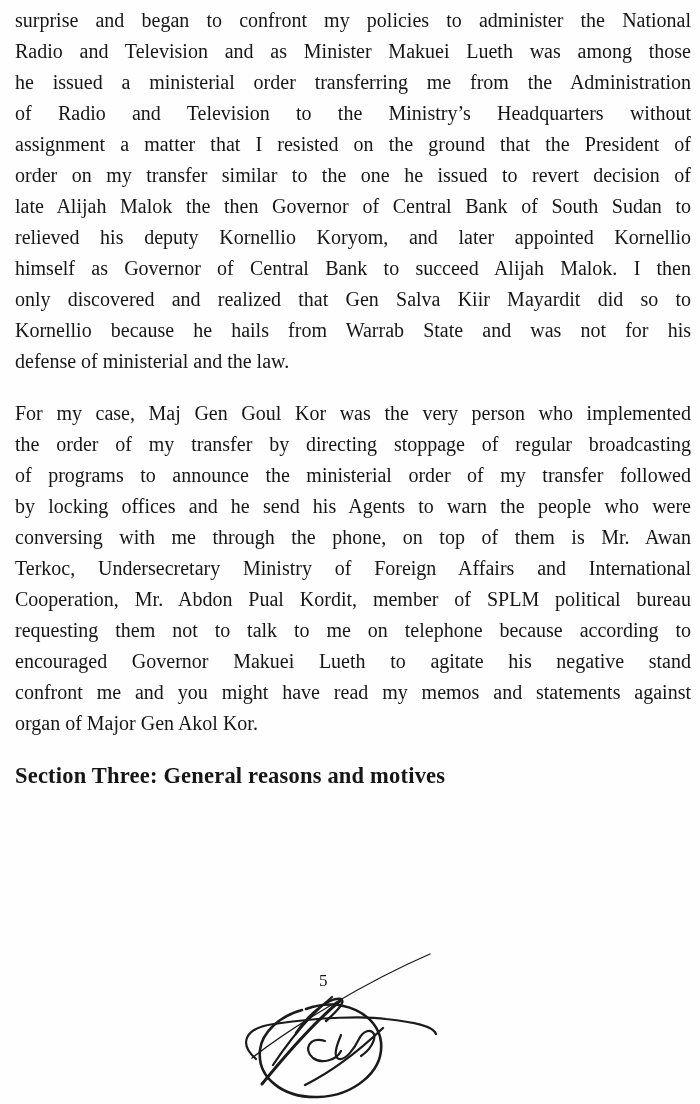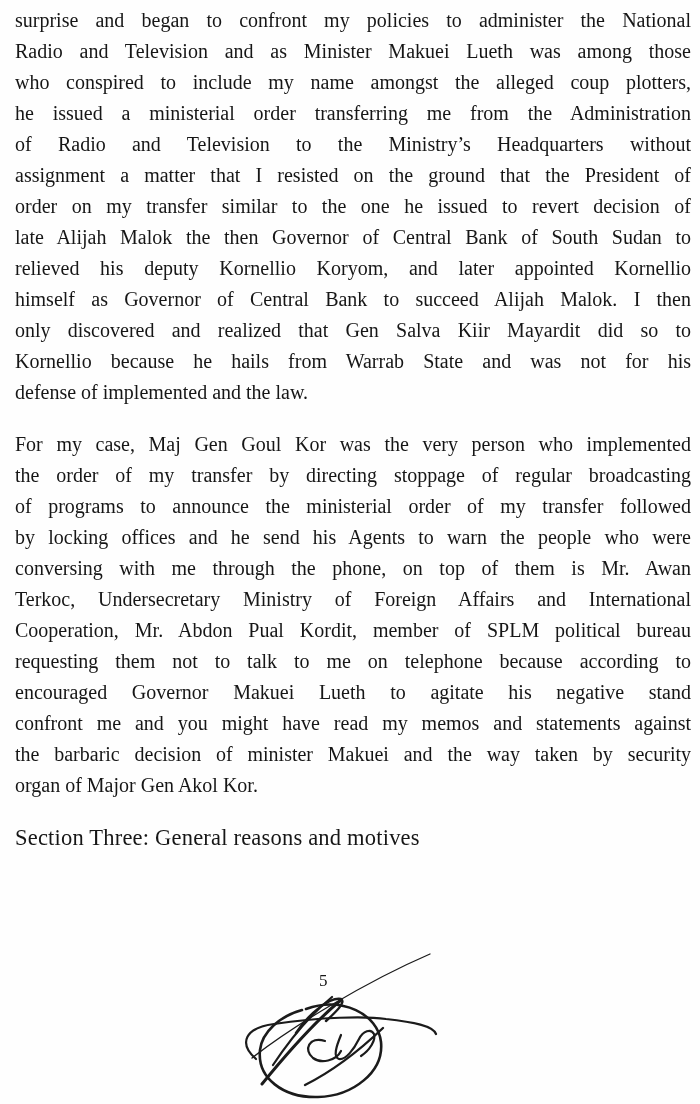--- a/index.html
+++ b/index.html
@@ -38,21 +38,21 @@
     text-align-last: justify;
     overflow: hidden;
     white-space: nowrap;
   }
   .line.last {
     text-align: left;
     text-align-last: left;
   }
   .heading {
     font-size: 22.5px;
-    font-weight: 400;
+    font-weight: 700;
     margin-top: 10px;
     height: 31px;
     line-height: 31px;
     letter-spacing: 0.2px;
     white-space: nowrap;
   }
   .page-number {
     position: absolute;
     left: 319px;
     top: 971px;
@@ -74,44 +74,42 @@
 </style>
 </head>
 <body>
 
 <div class="page">
 
   <div class="text-block">
     <div class="para">
         <div class="line">surprise and began to confront my policies to administer the National</div>
         <div class="line">Radio and Television and as Minister Makuei Lueth was among those</div>
-        <div class="line">who conspired to include my name amongst the alleged coup plotters,</div>
         <div class="line">he issued a ministerial order transferring me from the Administration</div>
         <div class="line">of Radio and Television to the Ministry’s Headquarters without</div>
         <div class="line">assignment a matter that I resisted on the ground that the President of</div>
         <div class="line">order on my transfer similar to the one he issued to revert decision of</div>
         <div class="line">late Alijah Malok the then Governor of Central Bank of South Sudan to</div>
         <div class="line">relieved his deputy Kornellio Koryom, and later appointed Kornellio</div>
         <div class="line">himself as Governor of Central Bank to succeed Alijah Malok. I then</div>
         <div class="line">only discovered and realized that Gen Salva Kiir Mayardit did so to</div>
         <div class="line">Kornellio because he hails from Warrab State and was not for his</div>
-        <div class="line last">defense of implemented and the law.</div>
+        <div class="line last">defense of ministerial and the law.</div>
       </div>
     <div class="para">
         <div class="line">For my case, Maj Gen Goul Kor was the very person who implemented</div>
         <div class="line">the order of my transfer by directing stoppage of regular broadcasting</div>
         <div class="line">of programs to announce the ministerial order of my transfer followed</div>
         <div class="line">by locking offices and he send his Agents to warn the people who were</div>
         <div class="line">conversing with me through the phone, on top of them is Mr. Awan</div>
         <div class="line">Terkoc, Undersecretary Ministry of Foreign Affairs and International</div>
         <div class="line">Cooperation, Mr. Abdon Pual Kordit, member of SPLM political bureau</div>
         <div class="line">requesting them not to talk to me on telephone because according to</div>
         <div class="line">encouraged Governor Makuei Lueth to agitate his negative stand</div>
         <div class="line">confront me and you might have read my memos and statements against</div>
-        <div class="line">the barbaric decision of minister Makuei and the way taken by security</div>
         <div class="line last">organ of Major Gen Akol Kor.</div>
       </div>
     <div class="heading">Section Three: General reasons and motives</div>
   </div>
 
   <div class="page-number">5</div>
 
   <div class="signature-wrap">
     <svg viewBox="0 0 360 164" xmlns="http://www.w3.org/2000/svg" fill="none" stroke="#1b1b1b" stroke-linecap="round" stroke-linejoin="round">
 

